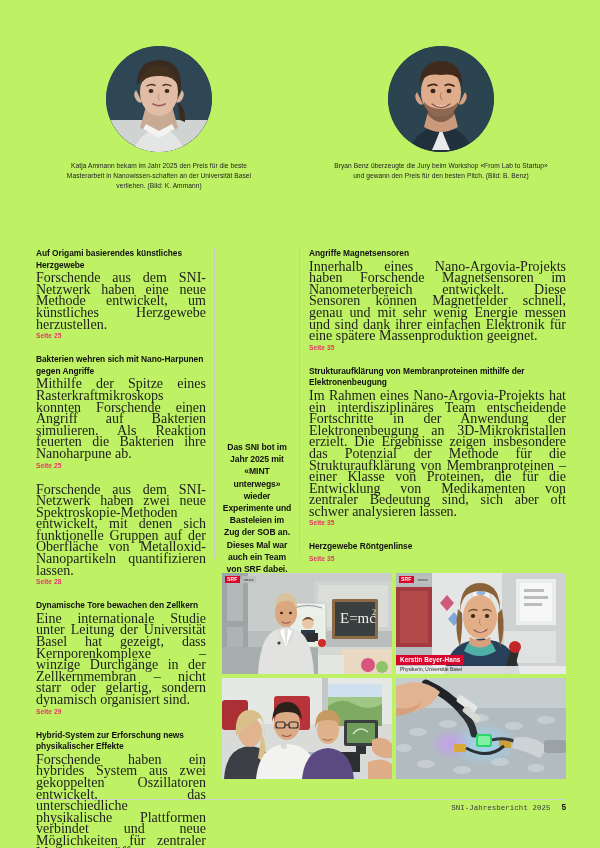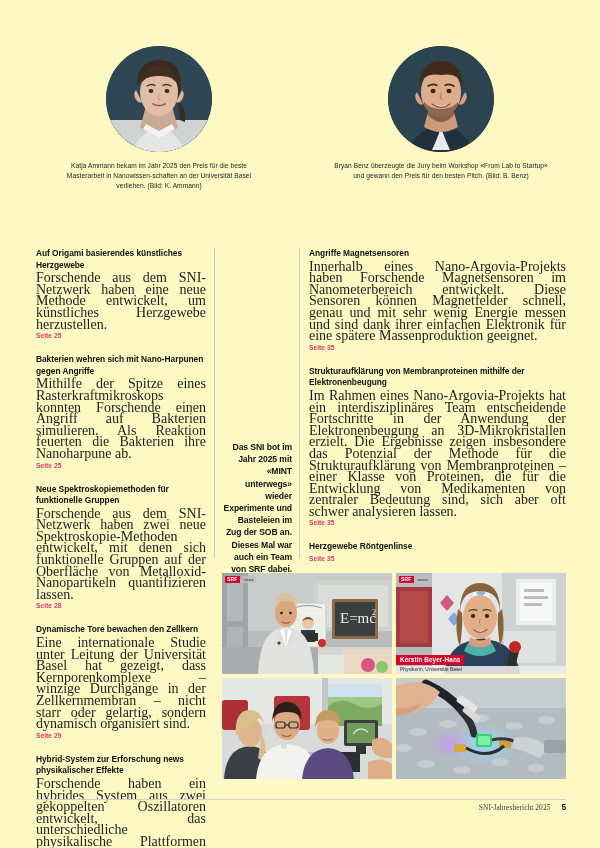--- a/index.html
+++ b/index.html
@@ -14,21 +14,21 @@
     font-family: "Liberation Sans", sans-serif;
     color: #1a1a1a;
     overflow: hidden;
   }
 
   .page {
     position: absolute;
     inset: 0;
     width: 600px;
     height: 848px;
-    background: #fef9c3;
+    background: #bef264;
   }
 
   
   .portraits {
     position: absolute;
     top: 46px;
     left: 34px;
     width: 532px;
     display: flex;
     justify-content: space-between;
@@ -113,21 +113,21 @@
   .pullquote {
     position: absolute;
     left: 222px;
     top: 441px;
     width: 70px;
     font-family: "Liberation Sans", sans-serif;
     font-size: 8.6px;
     line-height: 12.2px;
     font-weight: bold;
     color: #111111;
-    text-align: right;
+    text-align: center;
     letter-spacing: -0.01em;
   }
 
   
   .photo-grid {
     position: absolute;
     left: 222px;
     top: 573px;
     width: 344px;
     height: 208px;
@@ -218,21 +218,21 @@
   }
   .footer-inner {
     position: absolute;
     right: 0;
     top: 4px;
     display: flex;
     align-items: baseline;
     gap: 11px;
   }
   .footer-title {
-    font-family: Liberation Serif, serif;
+    font-family: Liberation Mono, monospace;
     font-size: 7.4px;
     color: #3a3a3a;
     letter-spacing: 0.01em;
   }
   .footer-page {
     font-family: "Liberation Sans", sans-serif;
     font-size: 8.2px;
     font-weight: bold;
     color: #111111;
   }
@@ -319,21 +319,20 @@
       <span class="seite">Seite 25</span>
     </div>
 
     <div class="entry">
       <h3>Bakterien wehren sich mit Nano-Harpunen gegen Angriffe</h3>
       <p>Mithilfe der Spitze eines Rasterkraftmikroskops konnten Forschende einen Angriff auf Bakterien simulieren. Als Reaktion feuerten die Bakterien ihre Nanoharpune ab.</p>
       <span class="seite">Seite 25</span>
     </div>
 
     <div class="entry">
-      <h3>Neue Spektroskopiemethoden für funktionelle Gruppen</h3>
       <p>Forschende aus dem SNI-Netzwerk haben zwei neue Spektroskopie-Methoden entwickelt, mit denen sich funktionelle Gruppen auf der Oberfläche von Metalloxid-Nanopartikeln quantifizieren lassen.</p>
       <span class="seite">Seite 28</span>
     </div>
 
     <div class="entry">
       <h3>Dynamische Tore bewachen den Zellkern</h3>
       <p>Eine internationale Studie unter Leitung der Universität Basel hat gezeigt, dass Kernporenkomplexe – winzige Durchgänge in der Zellkernmembran – nicht starr oder gelartig, sondern dynamisch organisiert sind.</p>
       <span class="seite">Seite 29</span>
     </div>
 

